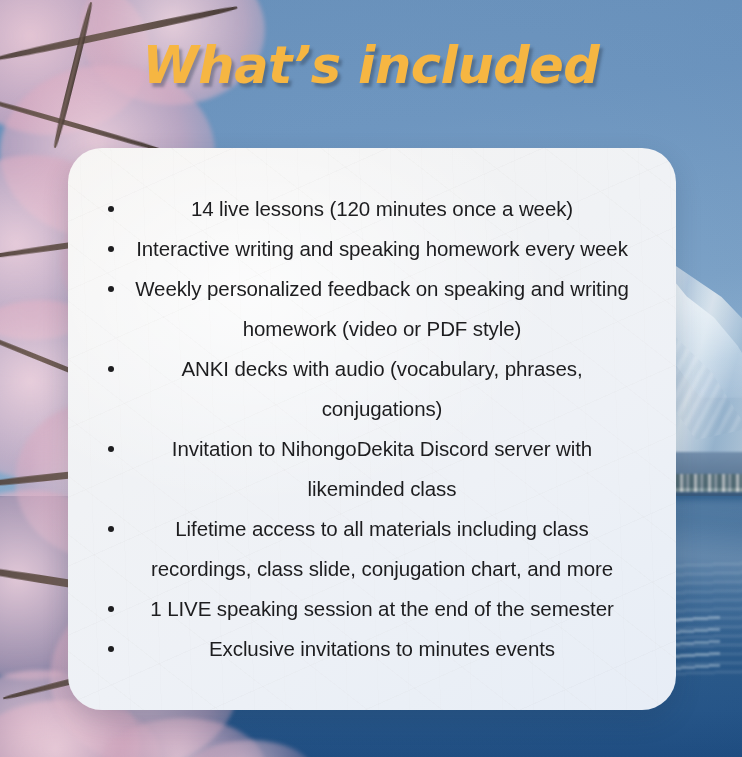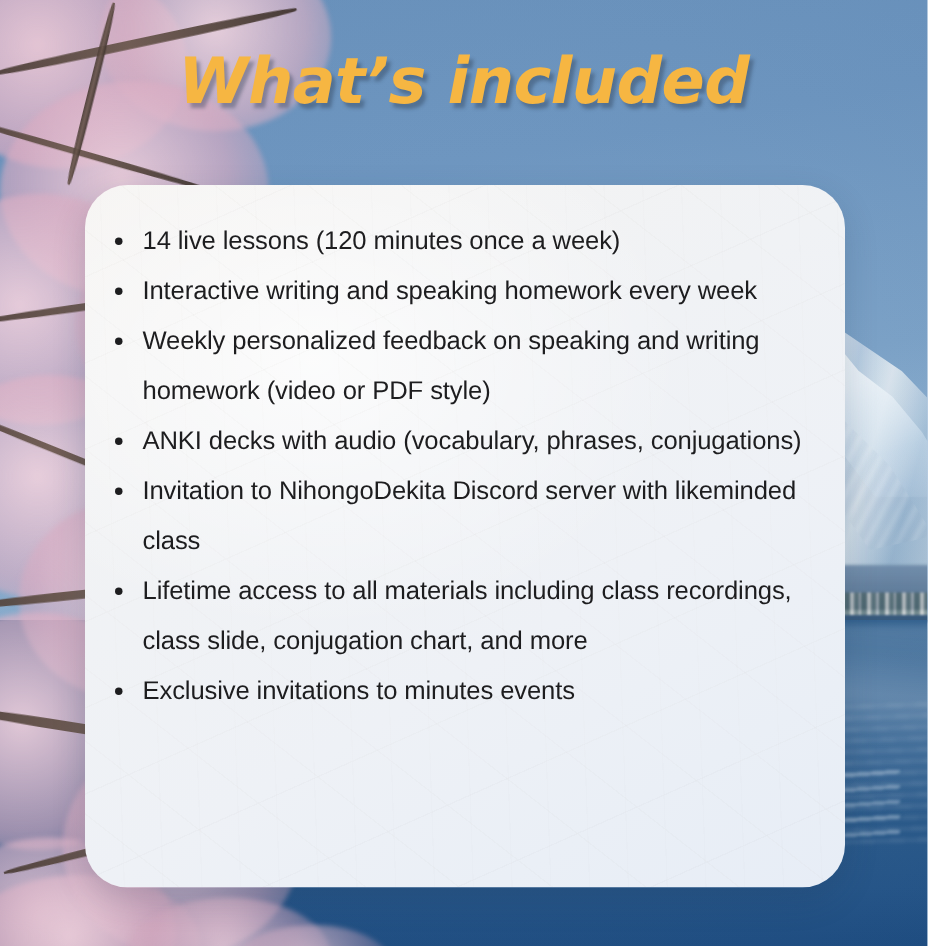--- a/index.html
+++ b/index.html
@@ -283,23 +283,24 @@
         rgba(255,255,255,0.00) 1px, rgba(255,255,255,0.00) 63px),
       repeating-linear-gradient(88deg,
         rgba(190,182,175,0.06) 0px, rgba(190,182,175,0.06) 1px,
         rgba(255,255,255,0.00) 1px, rgba(255,255,255,0.00) 31px);
     pointer-events: none;
   }
 
   .list {
     position: relative;
     list-style: none;
-    margin: 0;
+    margin: 16px;
     padding: 25px 26px 0 22px;
     z-index: 2;
+    text-align: center;
   }
   .list li {
     position: relative;
     font-size: 20.5px;
     line-height: 40px;
     color: #1d1d1f;
     padding-left: 24px;
     margin: 0;
     letter-spacing: -0.1px;
   }
@@ -371,17 +372,18 @@
 
   <div class="card">
     <div class="card-texture"></div>
     <ul class="list">
       <li>14 live lessons (120 minutes once a week)</li>
       <li>Interactive writing and speaking homework every week</li>
       <li>Weekly personalized feedback on speaking and writing homework (video or PDF style)</li>
       <li>ANKI decks with audio (vocabulary, phrases, conjugations)</li>
       <li>Invitation to NihongoDekita Discord server with likeminded class</li>
       <li>Lifetime access to all materials including class recordings, class slide, conjugation chart, and more</li>
+      <li>1 LIVE speaking session at the end of the semester</li>
       <li>Exclusive invitations to minutes events</li>
     </ul>
   </div>
 
 </div>
 
 </body></html>

